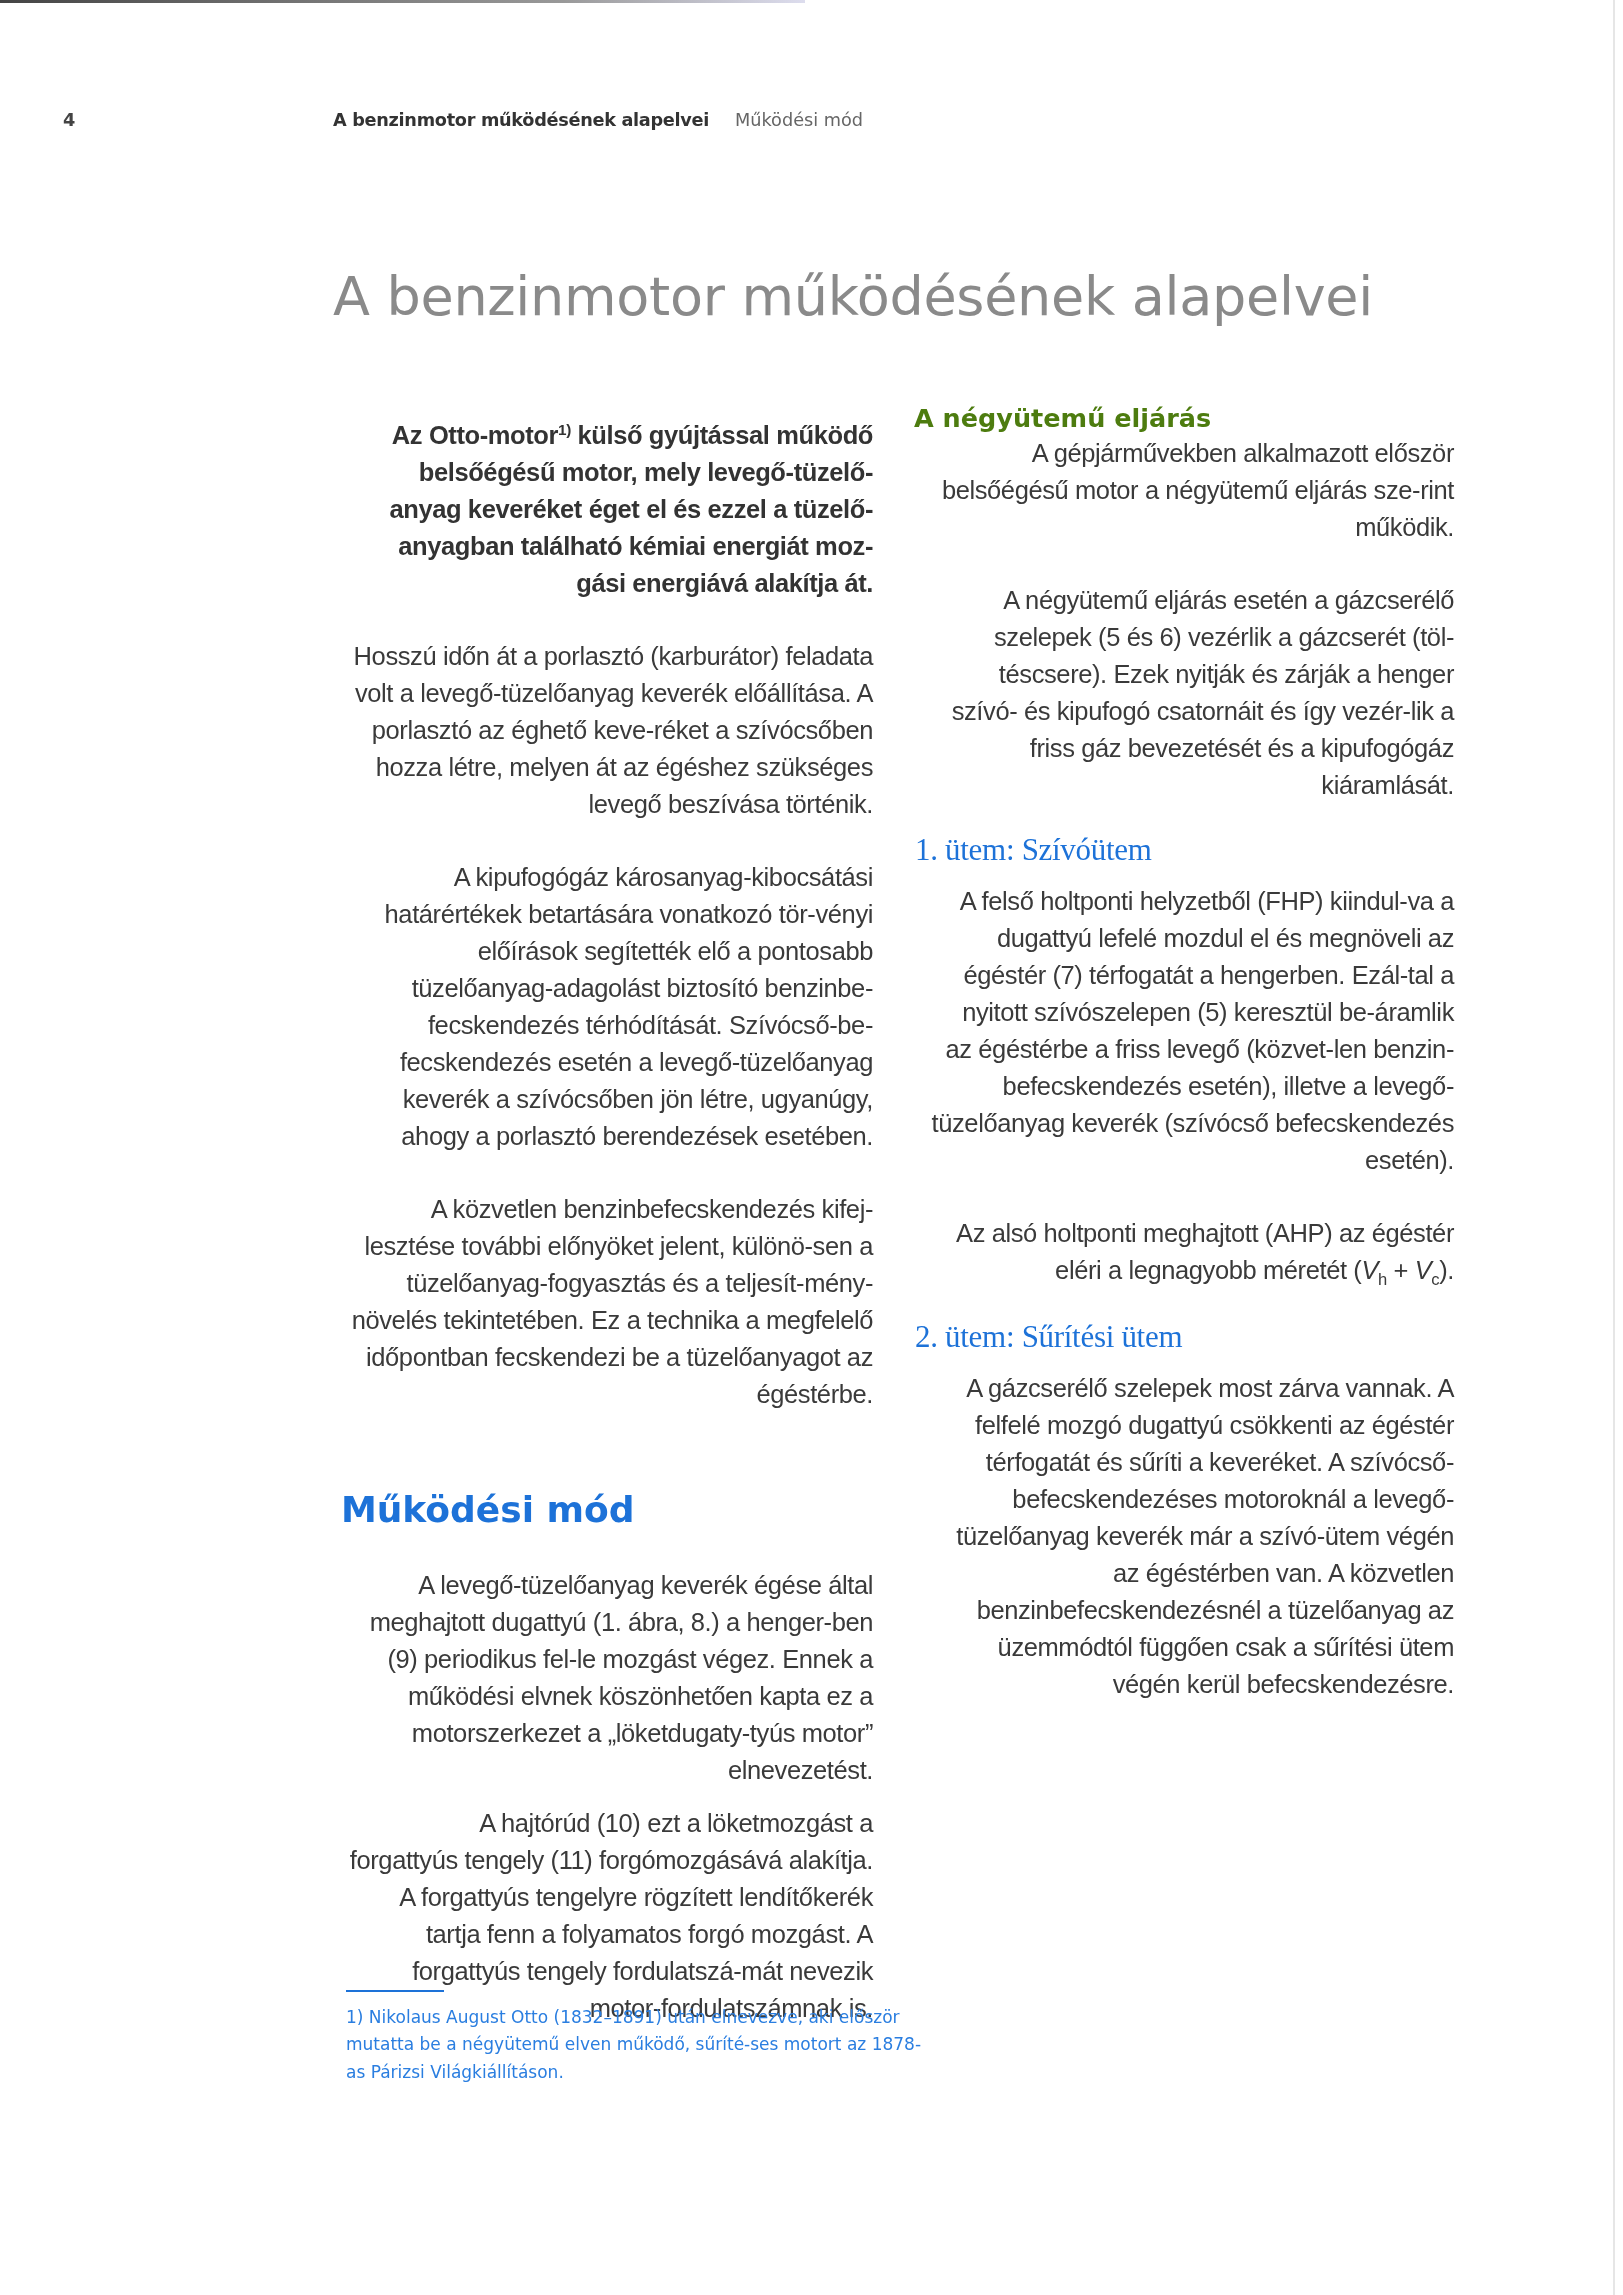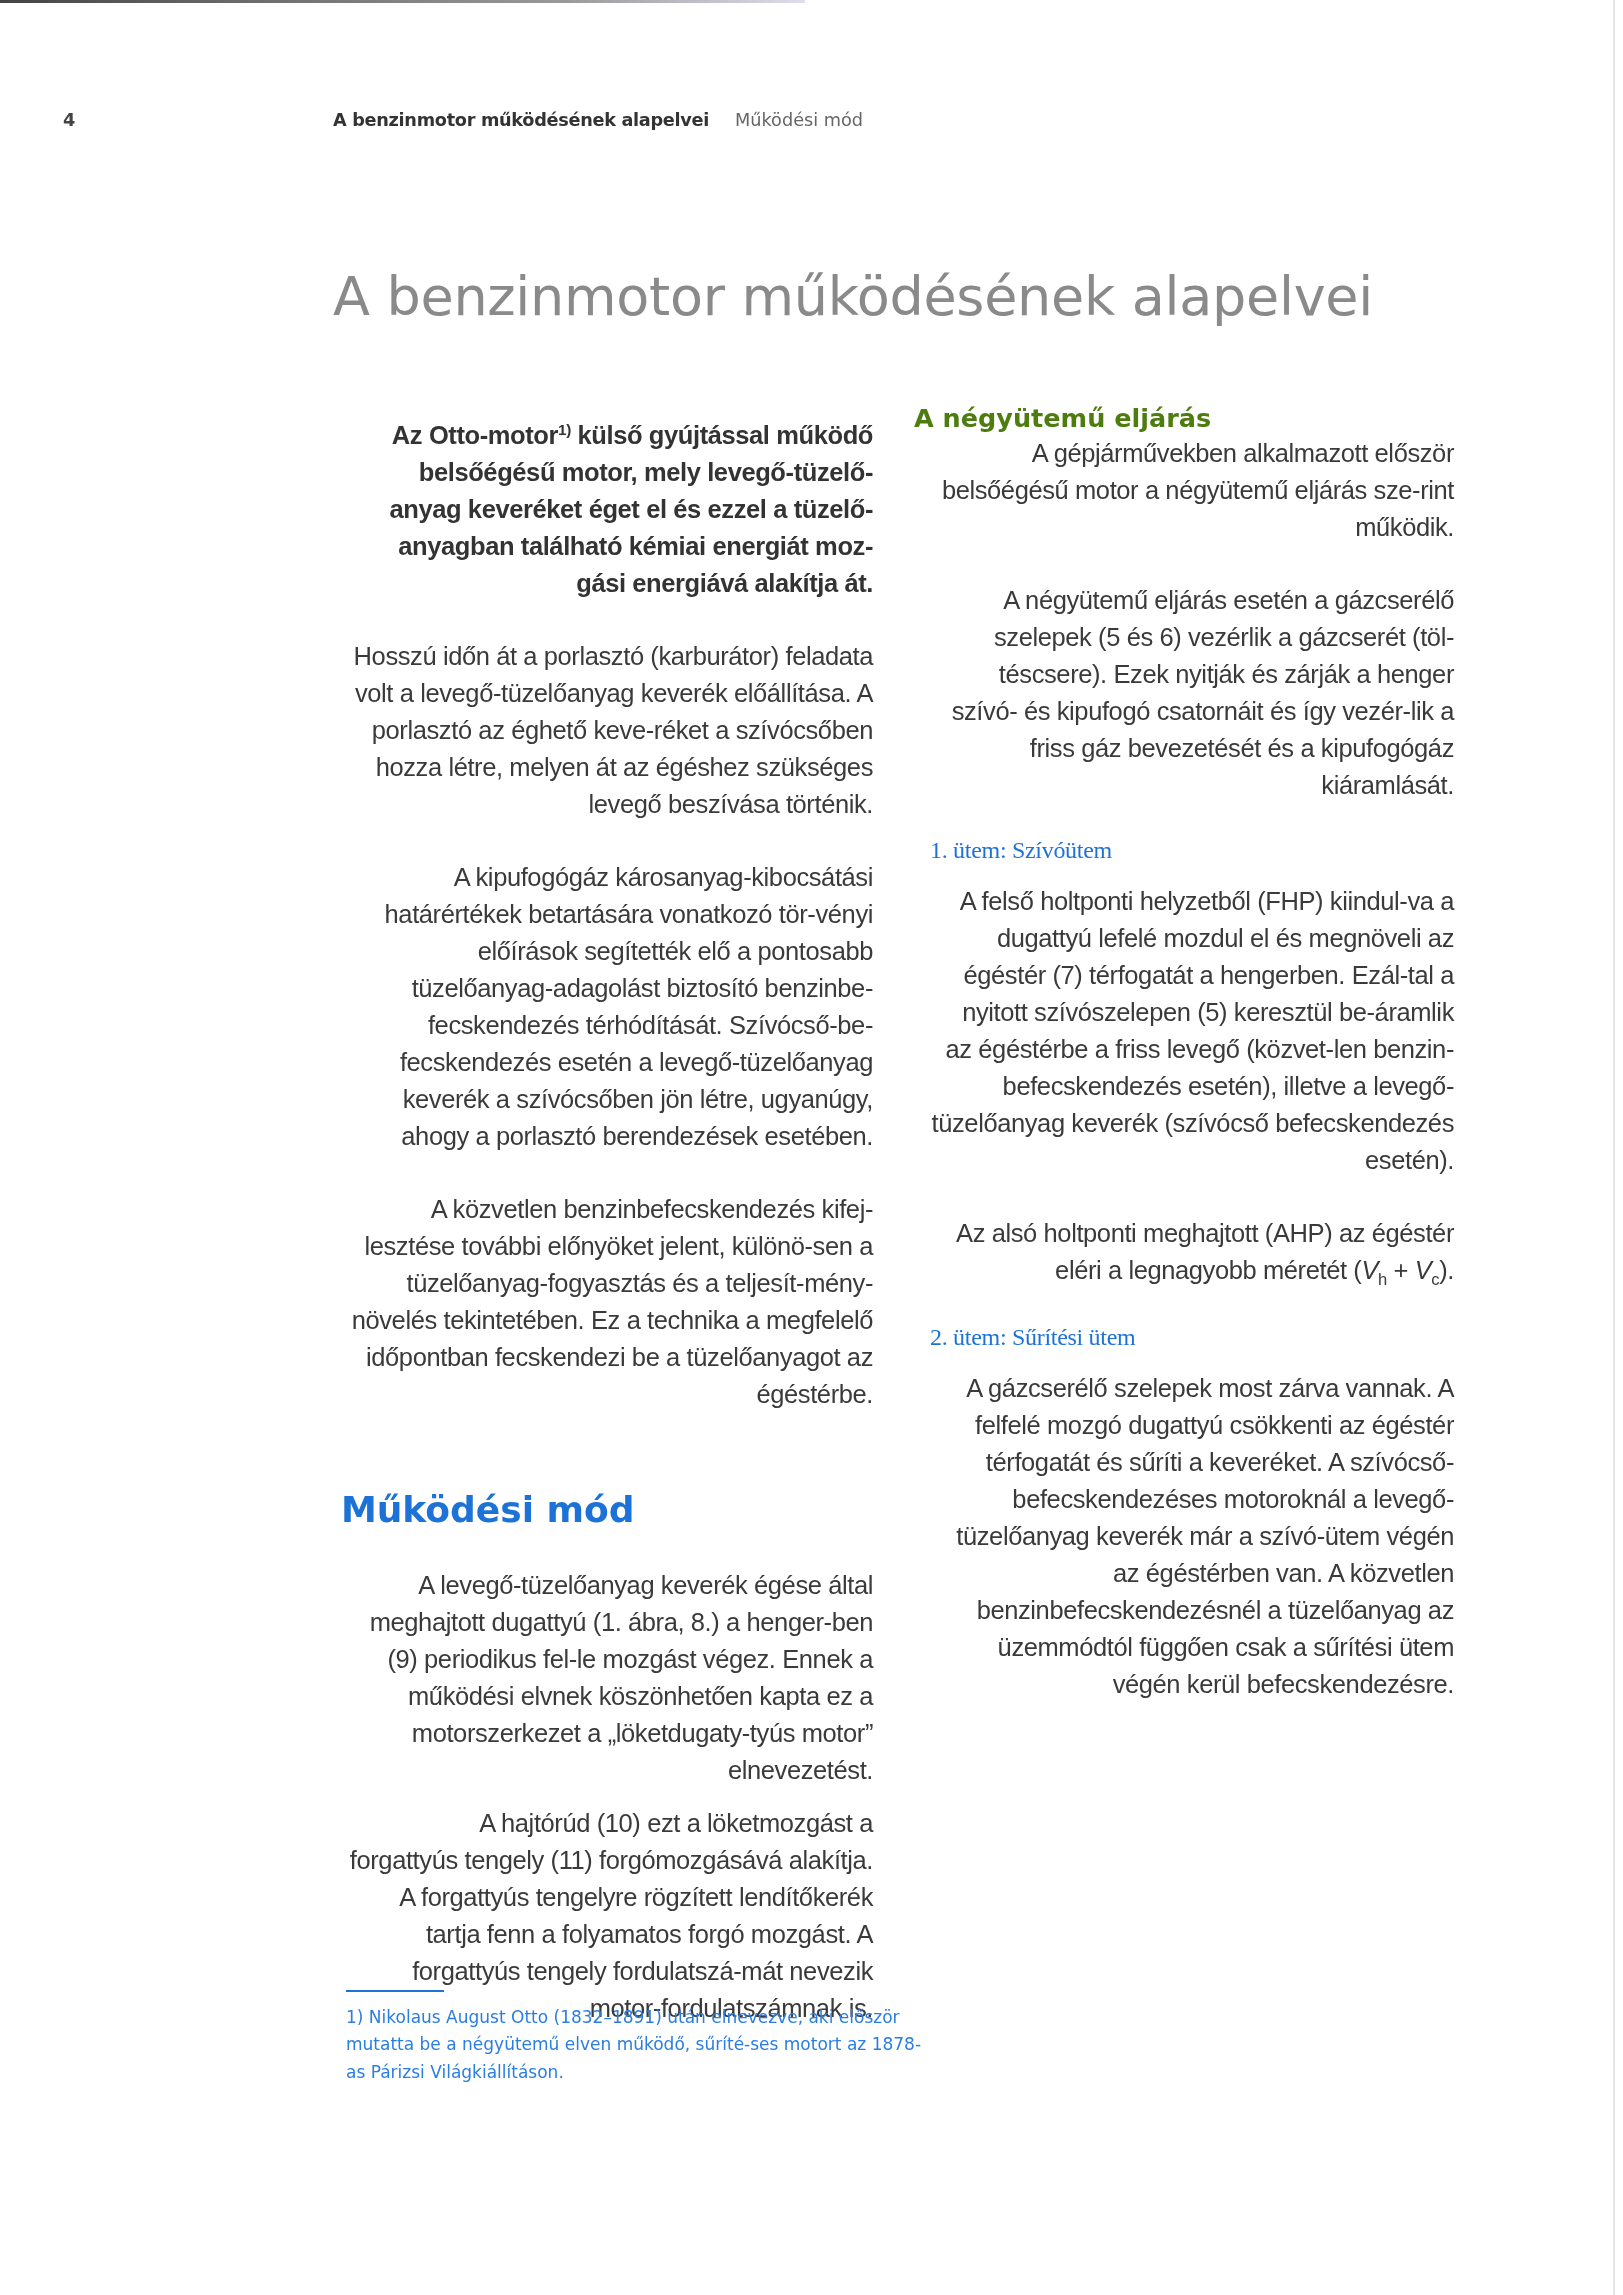--- a/index.html
+++ b/index.html
@@ -68,23 +68,23 @@
       font-family: "DejaVu Sans", sans-serif;
       font-weight: bold;
       font-size: 25.5px;
       color: #4d7c0f;
       margin: 0;
       line-height: 34px;
     }
     h4.stroke {
       font-family: "Liberation Serif", serif;
       font-weight: normal;
-      font-size: 24px;
+      font-size: 31px;
       color: #1d72d8;
-      margin: 16px;
+      margin: 1px;
       line-height: 34px;
       letter-spacing: -0.3px;
     }
     .block { margin-top: 26px; }
     sup { font-size: 60%; line-height: 0; }
     sub { font-size: 65%; line-height: 0; }
     i { font-style: italic; }
 
     .footnote {
       position: absolute; left: 333px; top: 1990px; width: 589px;

